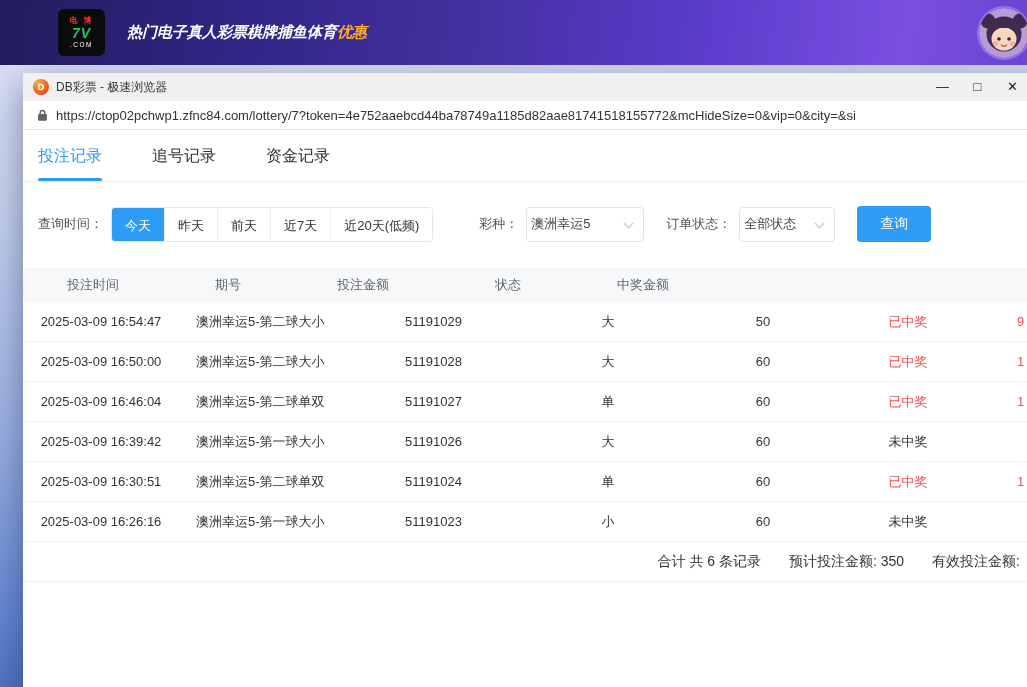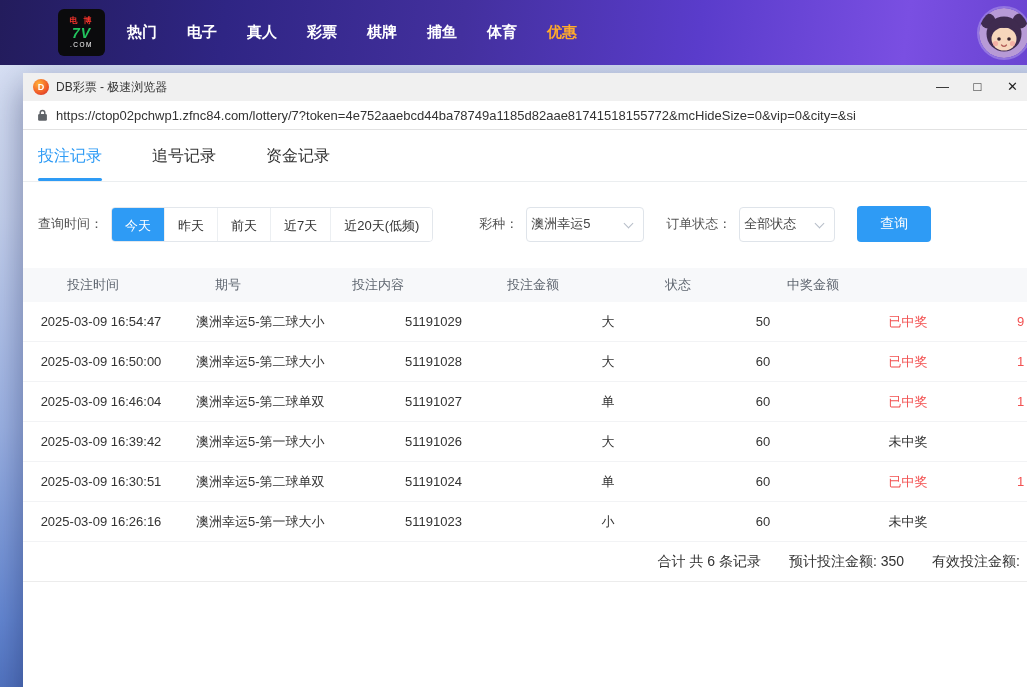--- a/index.html
+++ b/index.html
@@ -17,21 +17,21 @@
     display:flex; align-items:center; padding-left:58px; z-index:5;
   }
   .logo {
     width:47px; height:47px; background:#0b0b0d; border-radius:6px;
     display:flex; flex-direction:column; align-items:center; justify-content:center;
     margin-right:22px; cursor:pointer; flex:0 0 auto;
   }
   .logo-badge { color:#f5342c; font-size:8px; font-weight:bold; letter-spacing:2px; line-height:1.2; }
   .logo-main  { color:#22c55e; font-size:14px; font-weight:800; font-style:italic; line-height:1; letter-spacing:1px; }
   .logo-sub   { color:#fff; font-size:6.5px; letter-spacing:1.5px; line-height:1.4; }
-  .nav-menu { display:flex; gap:30px; align-items:center; }
+  .nav-menu { display:flex; align-items:center;font-style:italic; }
   .nav-item { color:#fff; font-size:15px; font-weight:bold; cursor:pointer; white-space:nowrap; }
   .nav-item.hl { color:var(--nav-hl,#ffaa2b); }
   .avatar {
     position:absolute; right:-2px; top:8px; width:50px; height:50px;
     border-radius:50%; overflow:hidden; cursor:pointer;
     box-shadow:0 0 0 2px rgba(255,255,255,.25);
   }
 
   
   .window {
@@ -206,21 +206,20 @@
         <i class="chev"></i>
       </div>
 
       <button class="search-btn">查询</button>
     </div>
 
     <div class="table">
       <div class="thead">
           <div class="th c1">投注时间</div>
           <div class="th c3">期号</div>
-          <div class="th c4">投注内容</div>
           <div class="th c5">投注金额</div>
           <div class="th c6">状态</div>
           <div class="th c7">中奖金额</div>
         </div>
       <div class="tbody">
           <div class="tr">
             <div class="td c1">2025-03-09 16:54:47</div>
             <div class="td c2">澳洲幸运5-第二球大小</div>
             <div class="td c3">51191029</div>
             <div class="td c4">大</div>

